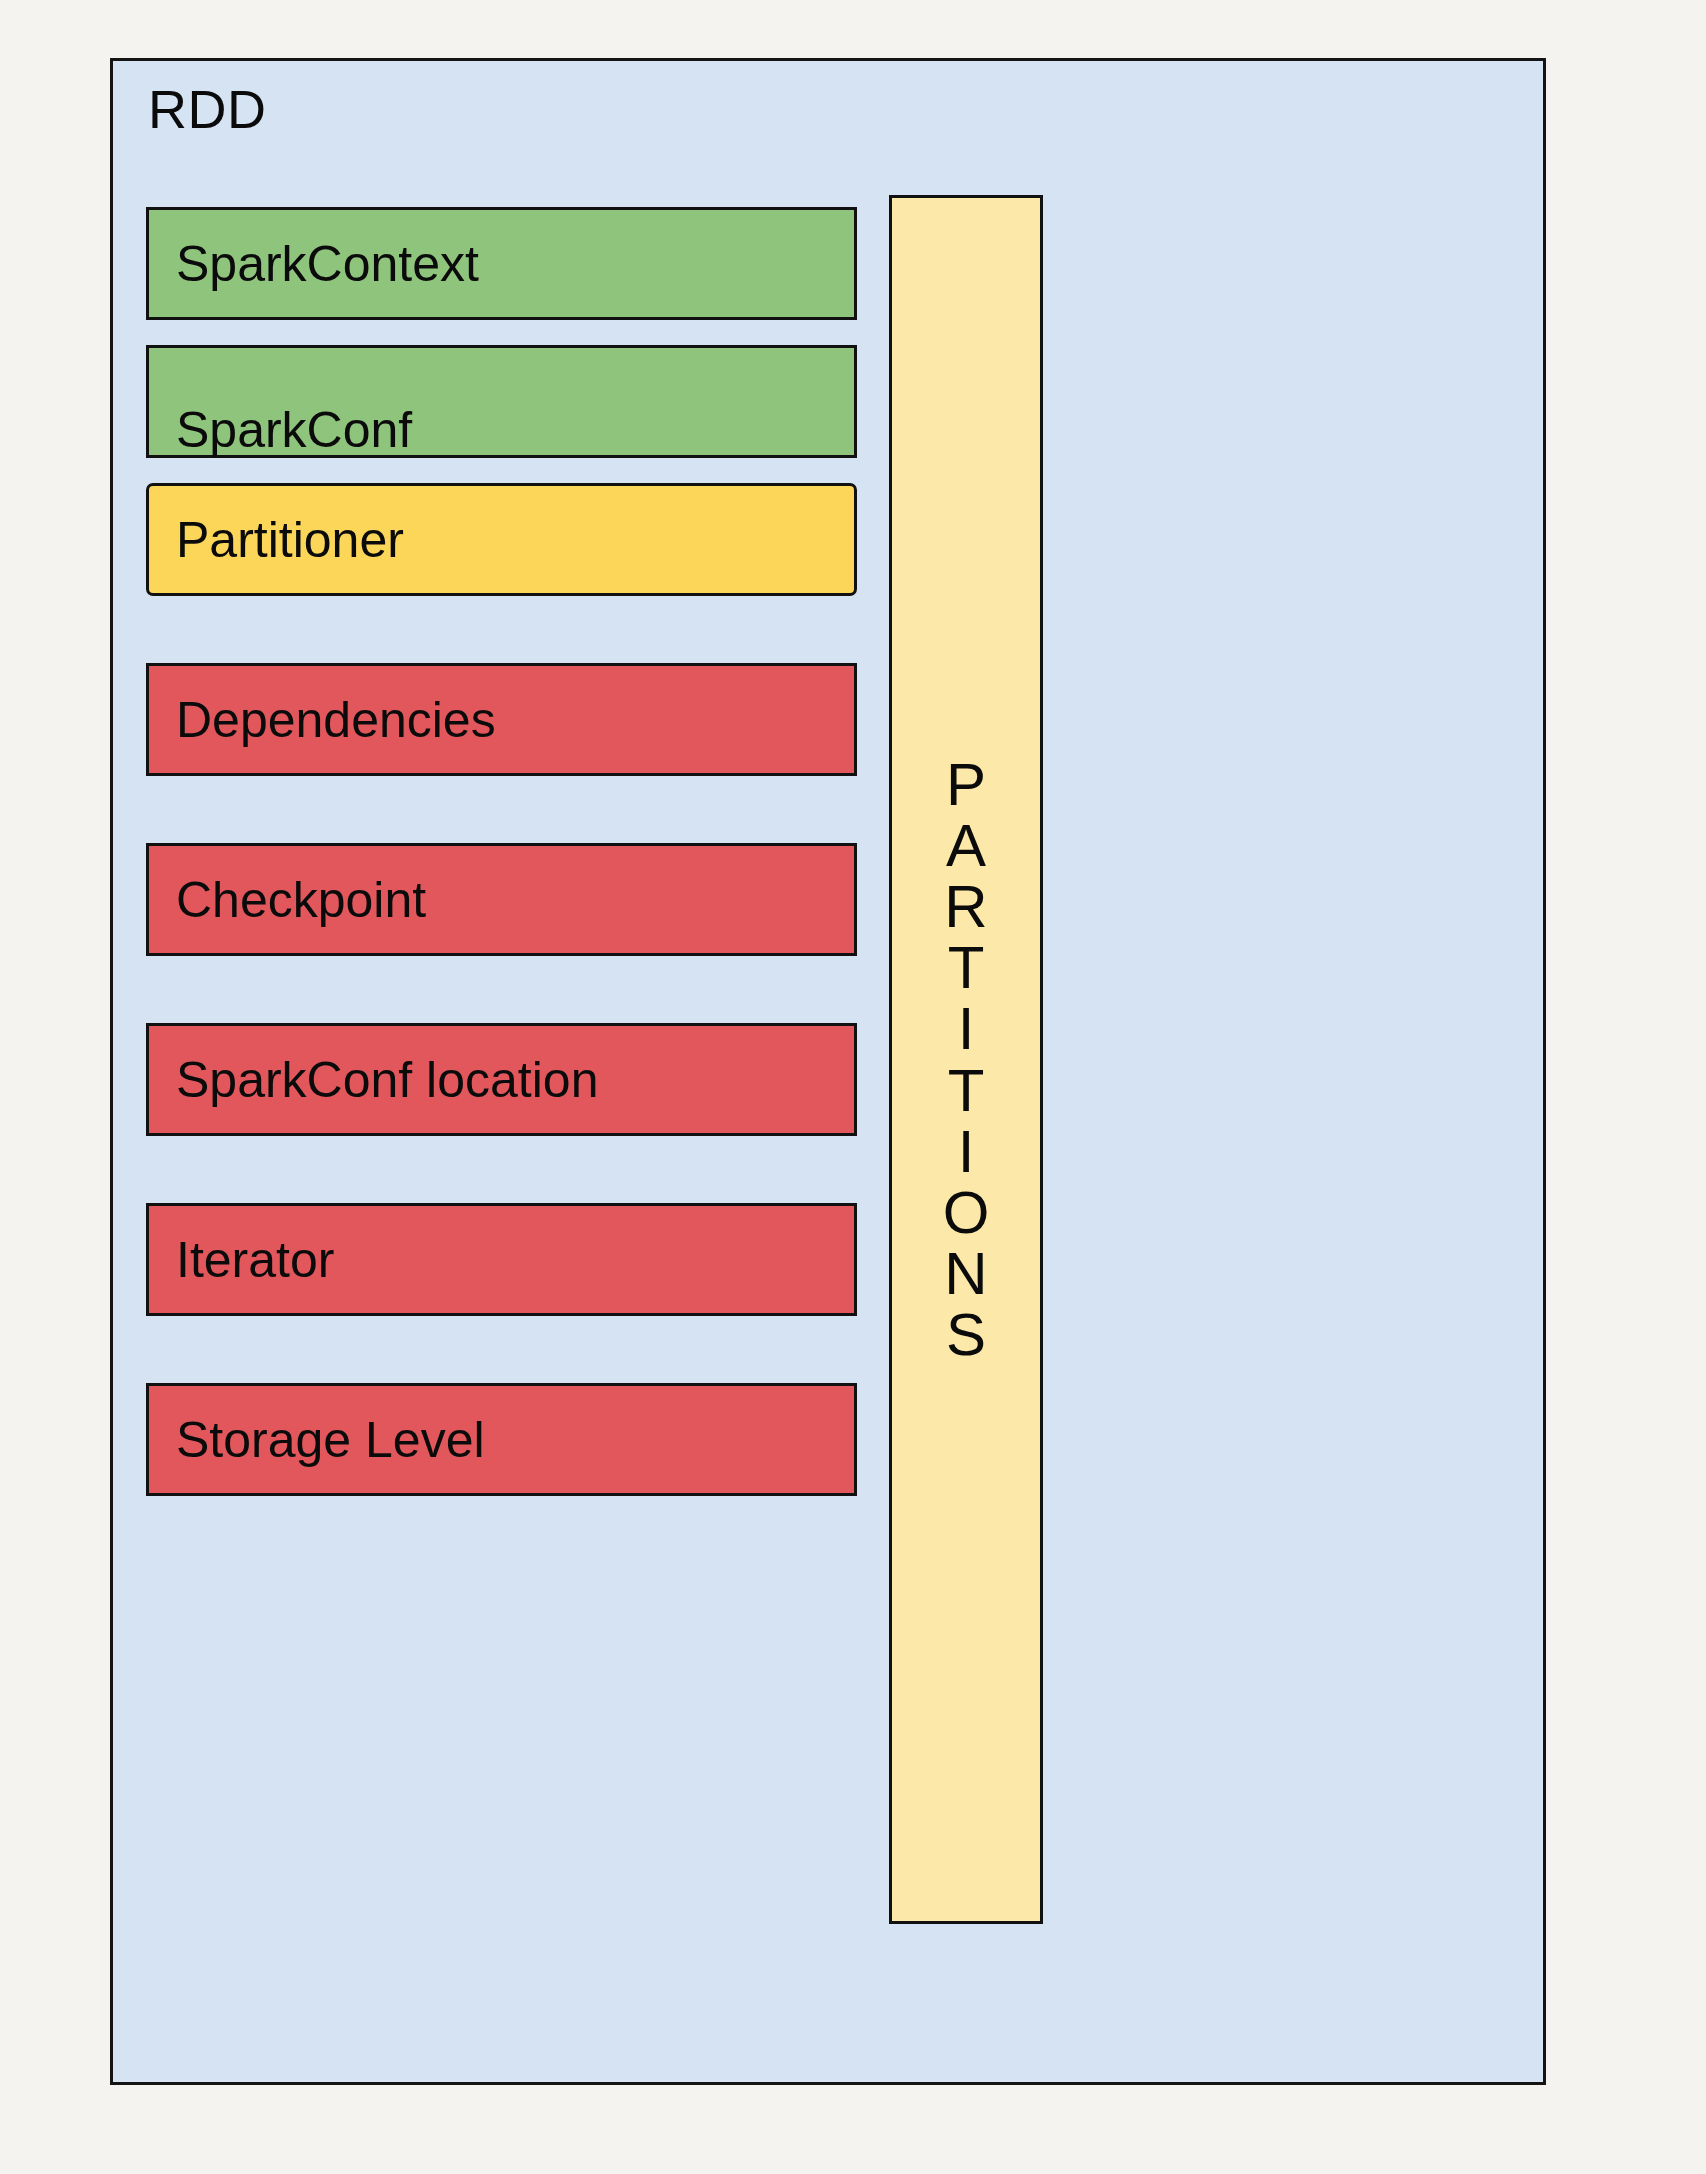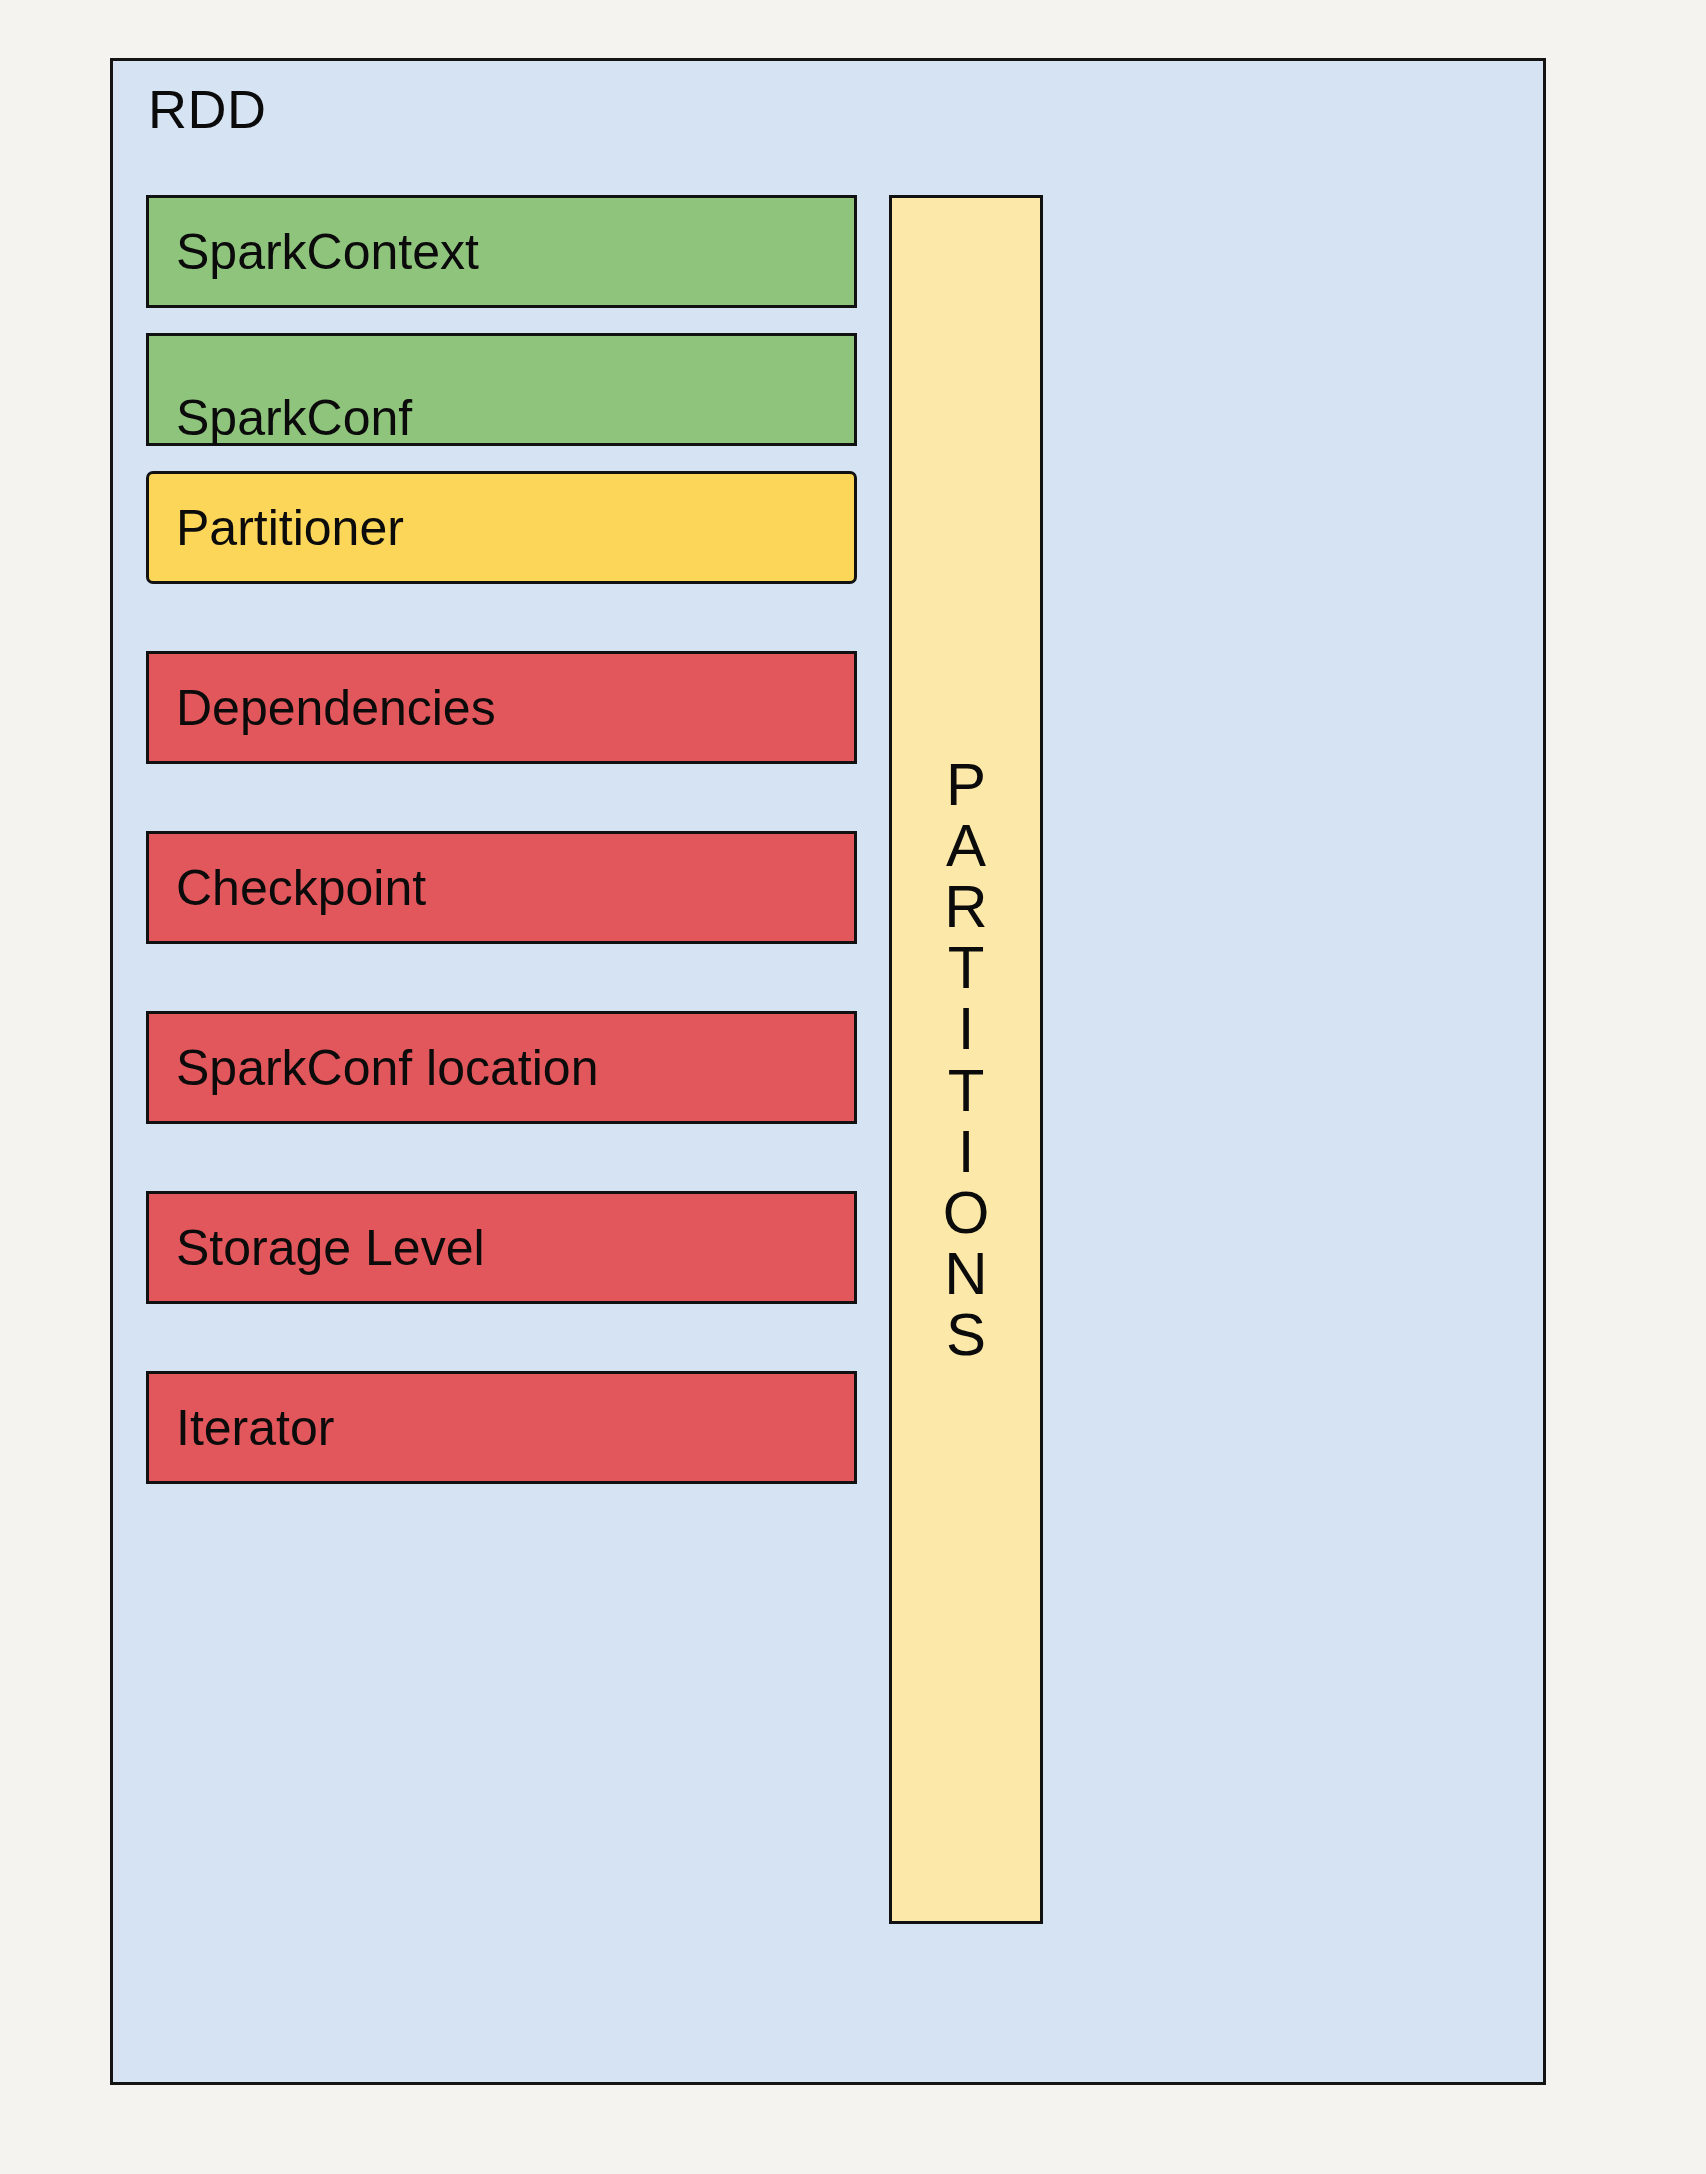--- a/index.html
+++ b/index.html
@@ -65,21 +65,21 @@
   }
 
   .attr-box .attr-label {
     padding-left: 27px;
     font-size: 50px;
     line-height: 1.0;
     color: #0b0b0b;
     white-space: nowrap;
   }
 
-  .attr-box.ctx   { background: #8fc47d; }
+  .attr-box.ctx   { background: #8fc47d; margin-top: 12px; }
   .attr-box.conf  { background: #8fc47d; align-items: flex-end; }
   .attr-box.part  { background: #fcd658; border-radius: 7px; }
   .attr-box.dep   { background: #e2575c; margin-top: 42px; }
 
   
   .partitions-col {
     position: absolute;
     left: 776px;
     top: 134px;
     width: 154px;
@@ -137,25 +137,25 @@
 
       <div class="attr-box dep">
         <span class="attr-label">Checkpoint</span>
       </div>
 
       <div class="attr-box dep">
         <span class="attr-label">SparkConf location</span>
       </div>
 
       <div class="attr-box dep">
-        <span class="attr-label">Storage Level</span>
+        <span class="attr-label">Iterator</span>
       </div>
 
       <div class="attr-box dep">
-        <span class="attr-label">Iterator</span>
+        <span class="attr-label">Storage Level</span>
       </div>
 
     </div>
 
     <div class="partitions-col">
       <div class="partitions-letters">
         <span>P</span>
         <span>A</span>
         <span>R</span>
         <span>T</span>

